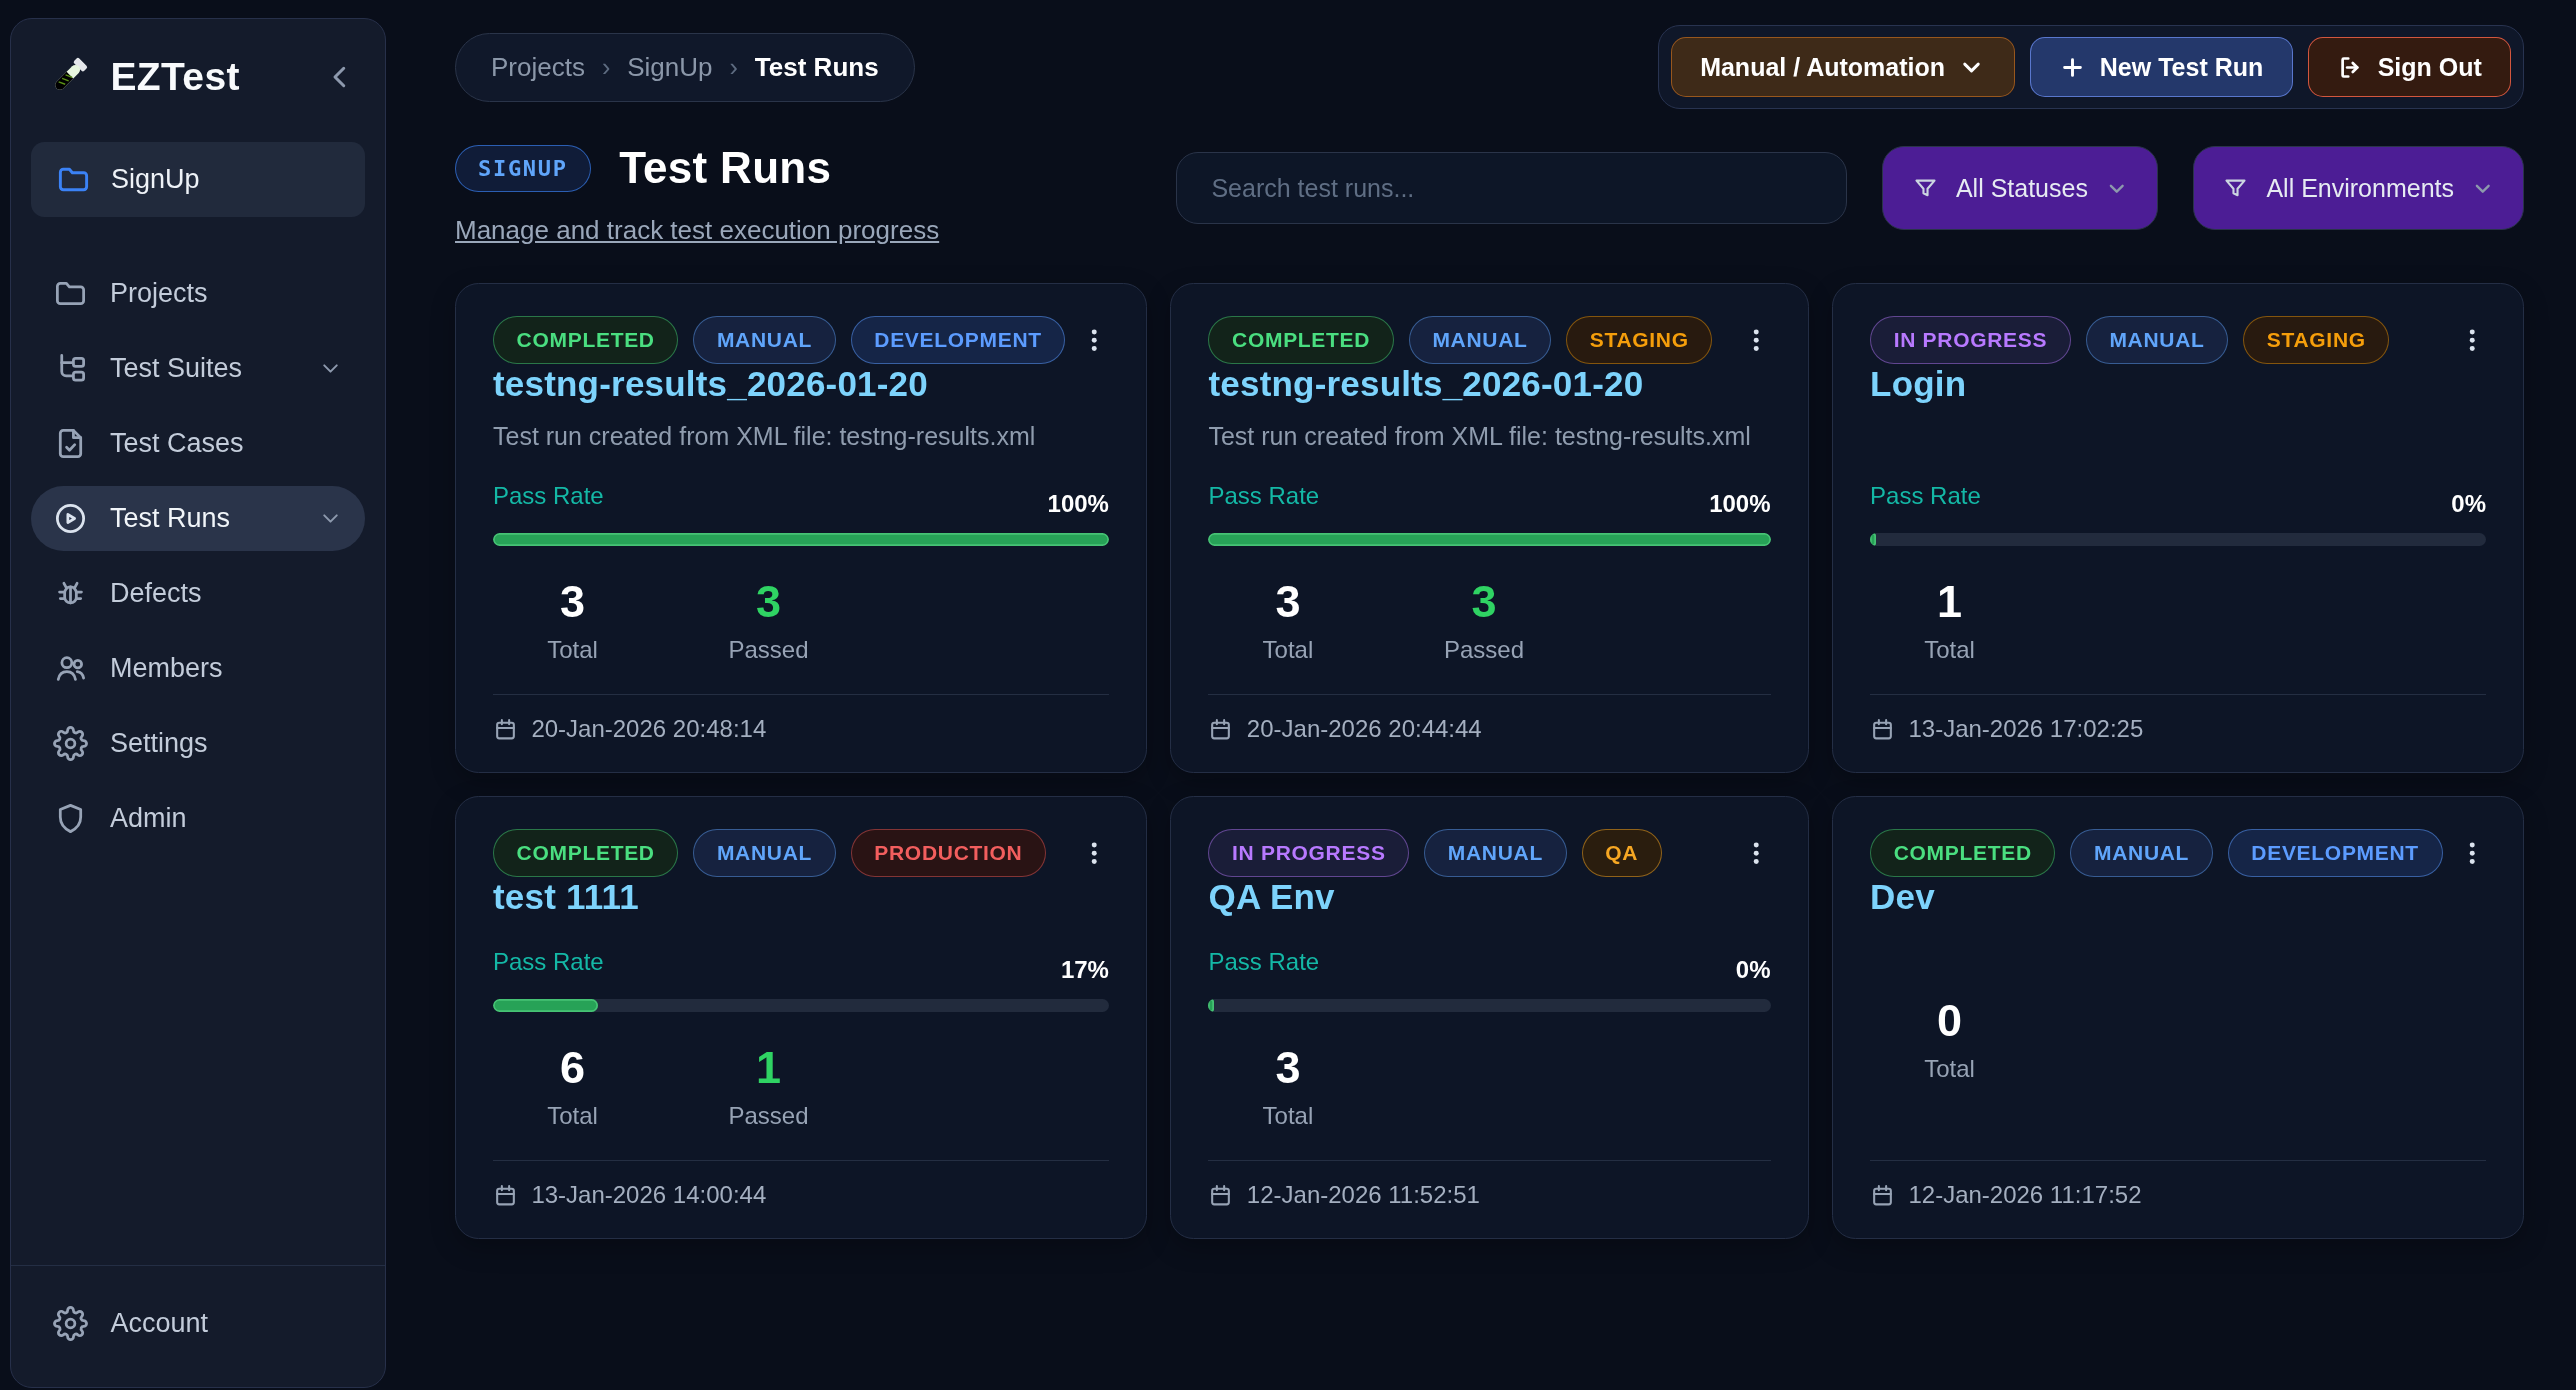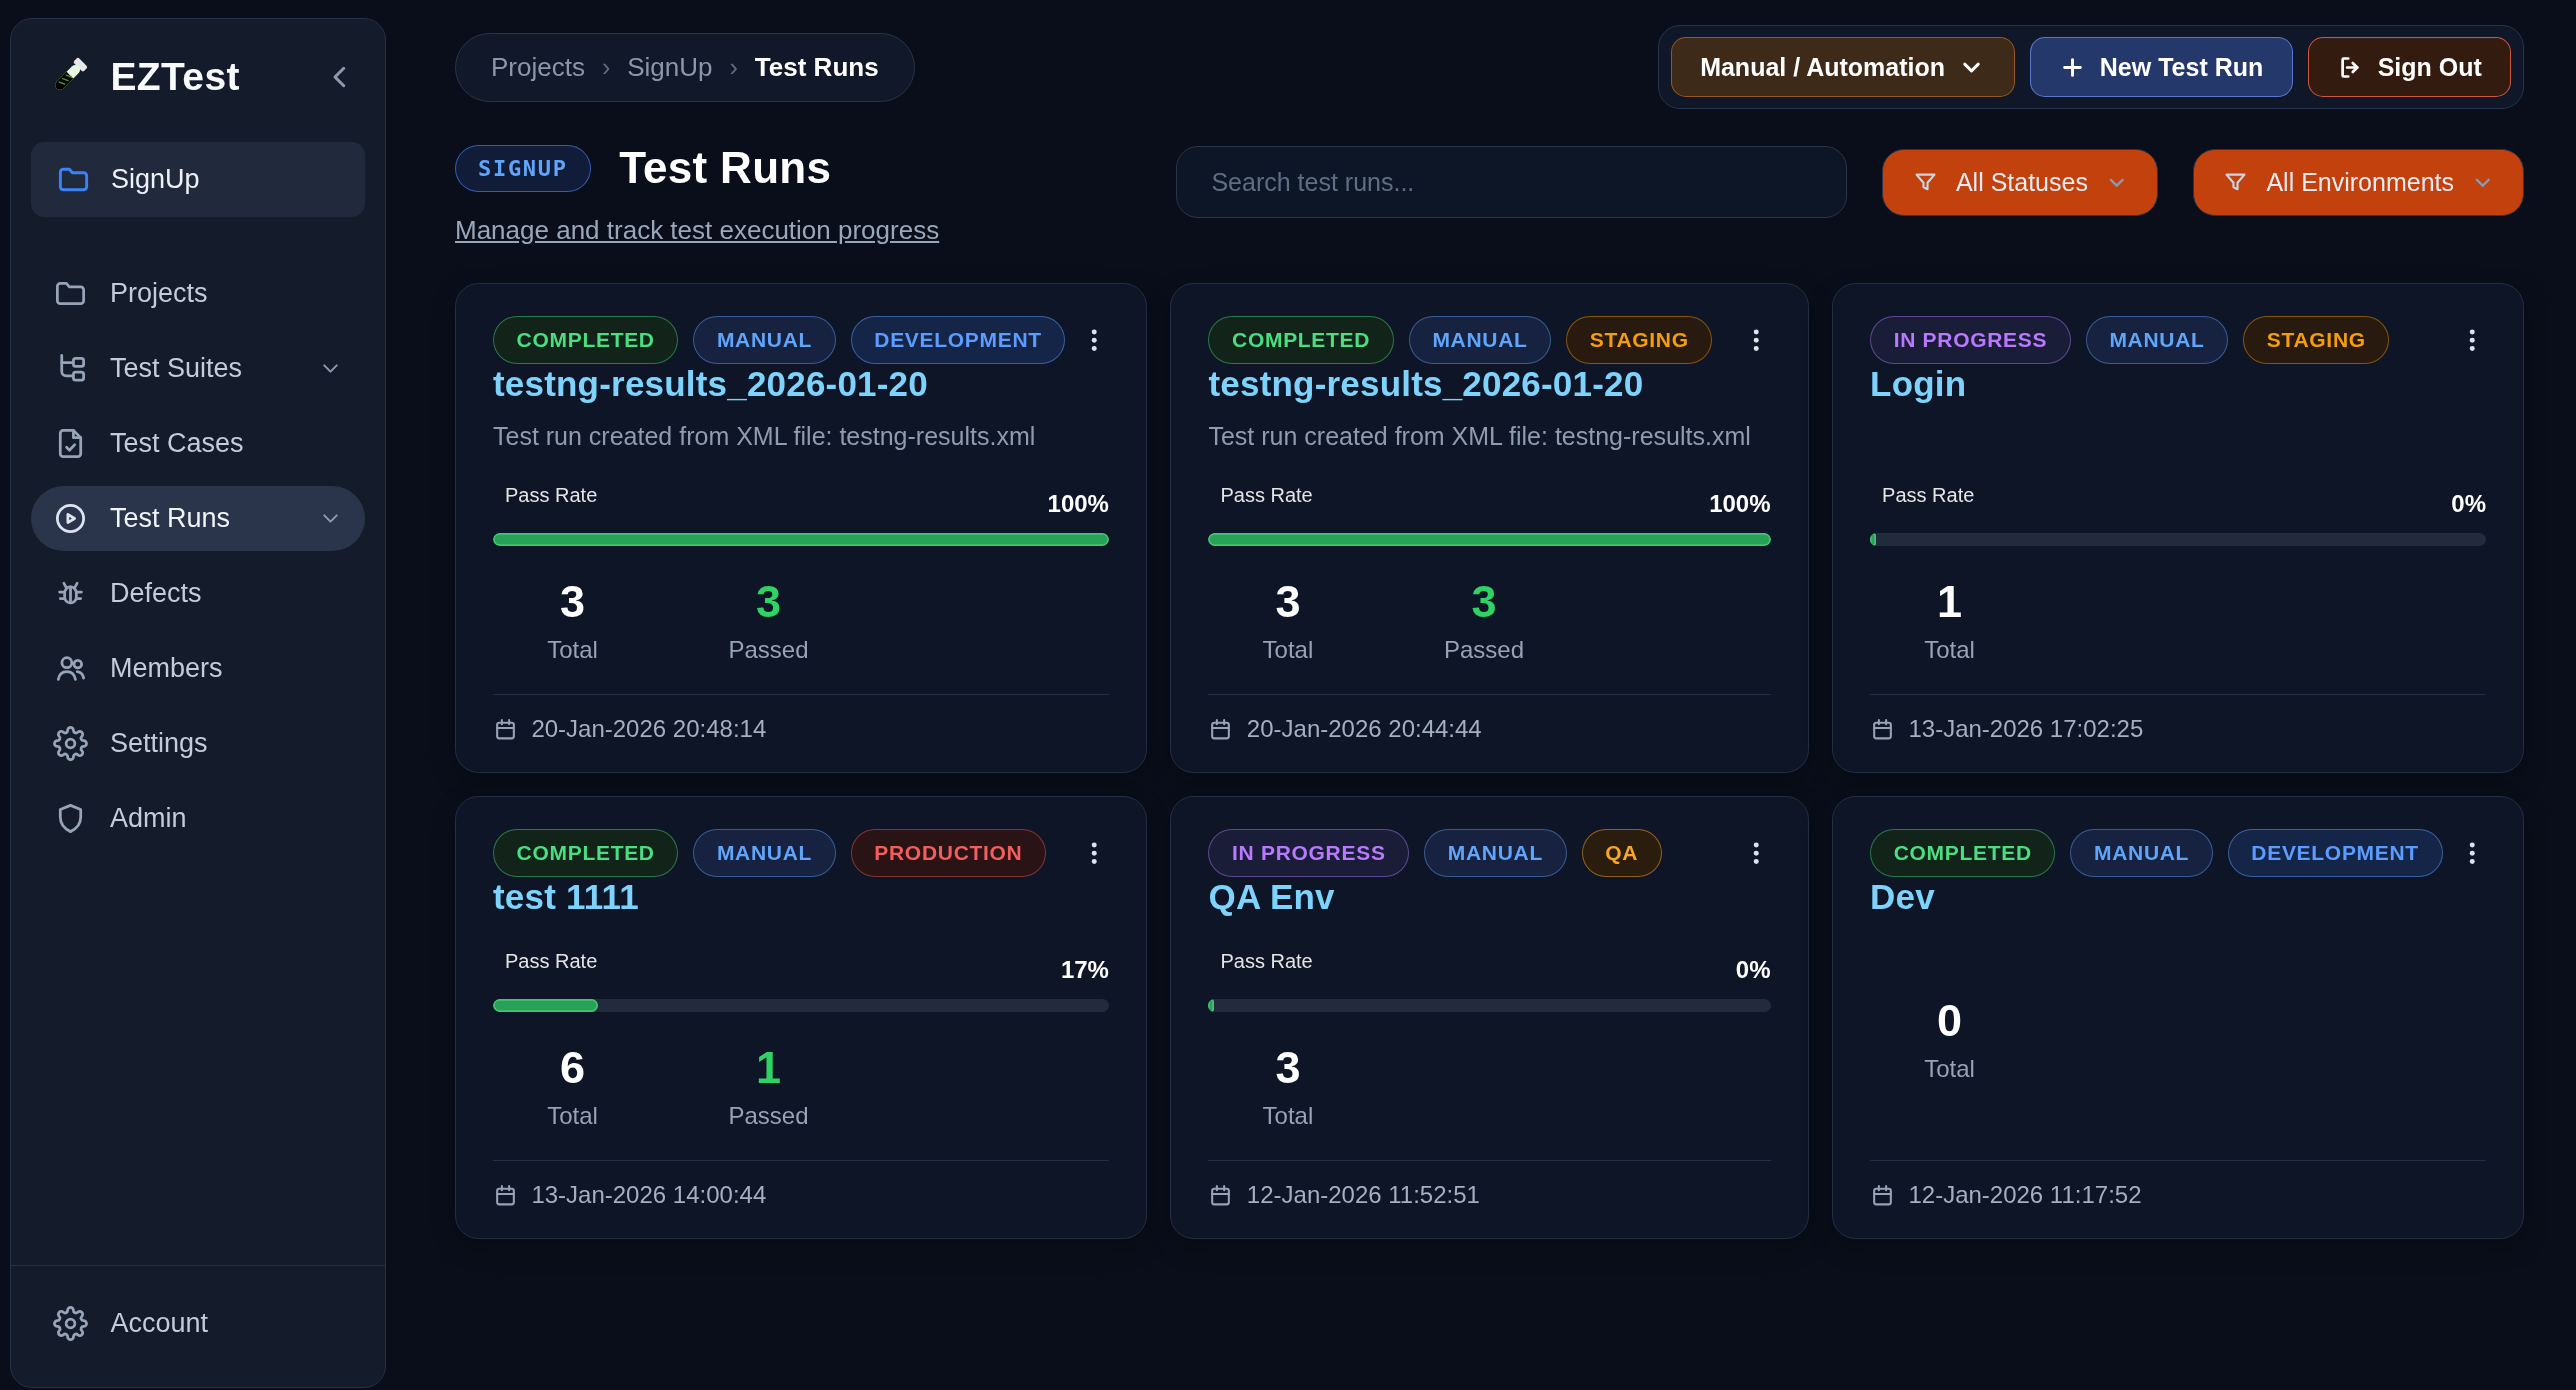--- a/index.html
+++ b/index.html
@@ -81,22 +81,22 @@
   .page-subtitle { margin-top:22px; font-size:26px; color:#9aa7ba;text-decoration:underline; }
 
   .controls { margin-left:auto; display:flex; align-items:center; gap:35px; margin-top:3.4px; }
   .search {
     width:671px; height:72px; background:#0d1627; border:0.8px solid #2a3449; border-radius:22px;
     color:#dfe6ef; font-size:25px; padding:0 34px; outline:none;
     font-family:"Liberation Sans", sans-serif;
   }
   .search::placeholder { color:#5f6e84; }
   .filter {
-    height:67px; display:inline-flex; align-items:center; gap:17px; padding:0 28.5px;
-    background:#c2410c; border:0.8px solid #2a3449; border-radius:22px; cursor:pointer;
+    height:84px; display:inline-flex; align-items:center; gap:17px; padding:0 28.5px;
+    background:#4c1d95; border:0.8px solid #2a3449; border-radius:22px; cursor:pointer;
   }
   .filter-ic { width:27px; height:27px; color:#cbd5e1; }
   .filter-label { font-size:25px; color:#e6ebf2; }
   .filter-chev { width:23.5px; height:23.5px; color:#8d99ad; }
 
   
   .grid {
     margin-top:37px; display:grid; grid-template-columns:repeat(3, 1fr);
     column-gap:23.5px; row-gap:23.5px;
   }
@@ -118,21 +118,21 @@
   .b-in_progress { color:#b879ff; background:#1a1d38; border-color:rgba(184,121,255,0.45); }
   .b-qa          { color:#f6a723; background:#2a1d0e; border-color:rgba(246,167,35,0.5); }
   .kebab { margin-left:auto; color:#dbe3ee; width:28.5px; height:39px; display:flex; align-items:center; }
   .kebab svg { width:28.5px; height:28.5px; }
 
   .c-title { font-size:35px; font-weight:bold; color:#7dd3fc; letter-spacing:0.2px; }
   .c-desc { margin-top:18.4px; font-size:25px; color:#8f9cae; }
   .c-spacer { flex:1 1 auto; min-height:22px; }
 
   .pass-row { display:flex; align-items:center; }
-  .pass-label { font-size:20px; color:#e5e5e5;margin-left:12px; }
+  .pass-label { font-size:24px; color:#14b8a6; }
   .pass-val { margin-left:auto; font-size:24px; font-weight:bold; color:#ffffff;margin-top:17px; }
   .track { margin-top:15px; height:12.6px; border-radius:838px; background:#222b3d; overflow:hidden; position:relative; }
   .fill { height:100%; border-radius:838px; background:#27a257; box-shadow:inset 0 0 0 1.7px rgba(96,220,140,0.55); }
 
   .stats { margin-top:30px; display:flex; }
   .stat { min-width:159px; text-align:center; }
   .stat + .stat { margin-left:37px; }
   .stat-val { font-size:45px; font-weight:bold; color:#ffffff; }
   .stat-val.success { color:#2fd363; }
   .stat-label { margin-top:8.4px; font-size:24px; color:#97a3b5; }

